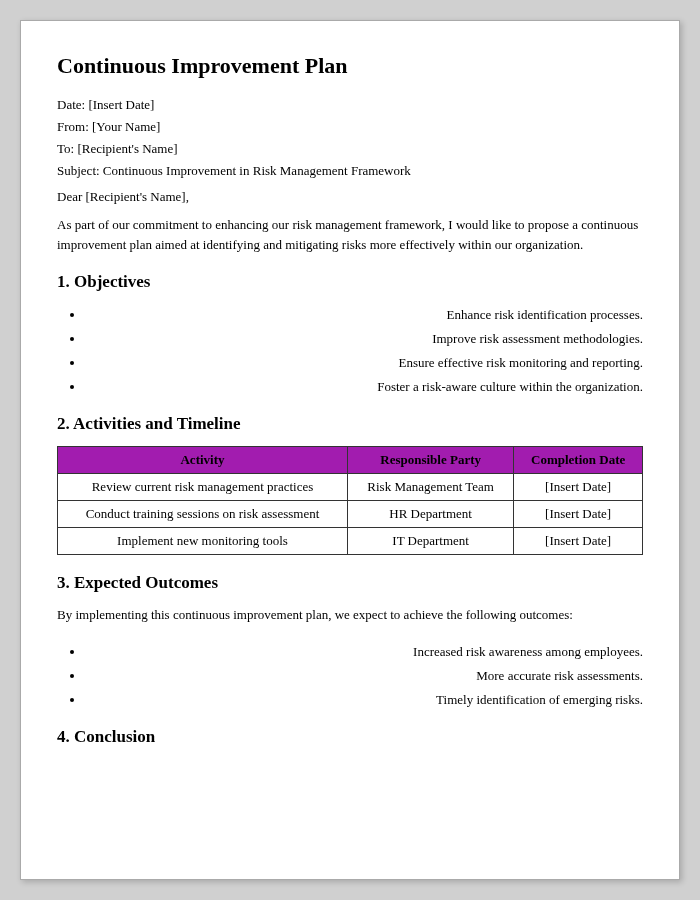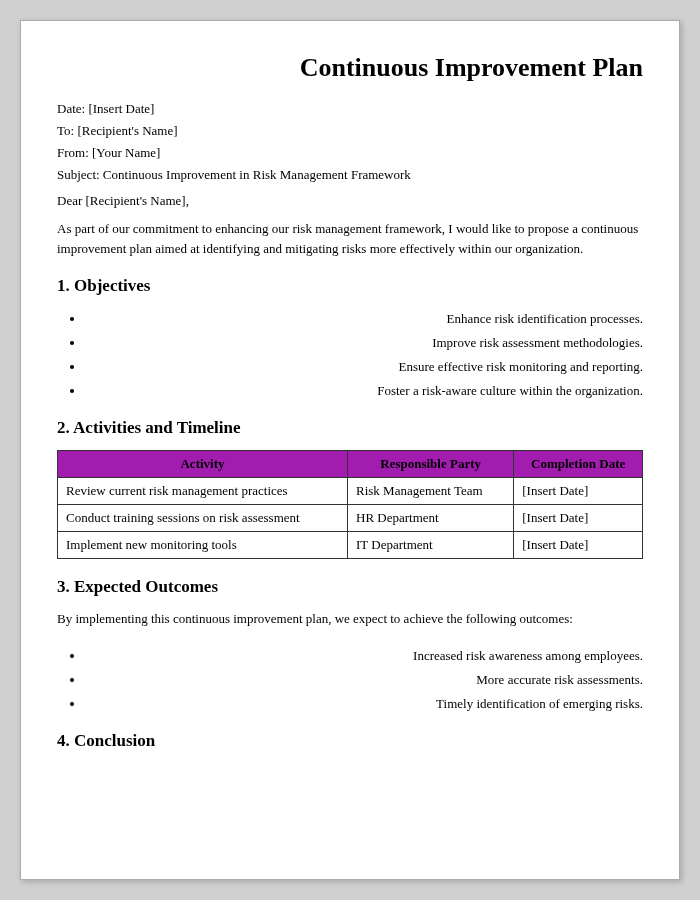--- a/index.html
+++ b/index.html
@@ -22,25 +22,24 @@
     .page {
       background: #ffffff;
       width: 660px;
       min-height: 860px;
       padding: 32px 36px;
       border: 1px solid #aaa;
       box-shadow: 2px 2px 6px rgba(0,0,0,0.2);
     }
 
     .doc-title {
-      font-size: 26px;
+      font-size: 22px;
       font-weight: bold;
       margin-bottom: 18px;
       font-family: 'Times New Roman', Times, serif;
-      text-align: right;
     }
 
     .meta-line {
       font-size: 13px;
       margin-bottom: 6px;
       font-family: 'Times New Roman', Times, serif;
     }
 
     .subject-line {
       font-size: 13px;
@@ -95,20 +94,21 @@
       padding: 5px 8px;
       font-weight: bold;
       text-align: center;
       background: #a21caf;
     }
 
     .activities-table td {
       border: 1px solid #333;
       padding: 5px 8px;
       vertical-align: top;
+      text-align: center;
     }
 
     .section-para {
       font-size: 13px;
       line-height: 1.5;
       margin-bottom: 16px;
       font-family: 'Times New Roman', Times, serif;
     }
 
     .conclusion-para {
@@ -119,22 +119,22 @@
     }
   </style>
 </head>
 <body>
 
 <div class="page">
 
   <h1 class="doc-title">Continuous Improvement Plan</h1>
 
   <p class="meta-line">Date: [Insert Date]</p>
+  <p class="meta-line">From: [Your Name]</p>
   <p class="meta-line">To: [Recipient's Name]</p>
-  <p class="meta-line">From: [Your Name]</p>
   <p class="subject-line">Subject: Continuous Improvement in Risk Management Framework</p>
 
   <p class="salutation">Dear [Recipient's Name],</p>
 
   <p class="intro-para">As part of our commitment to enhancing our risk management framework, I would like to propose a continuous improvement plan aimed at identifying and mitigating risks more effectively within our organization.</p>
 
   <h2 class="section-heading">1. Objectives</h2>
   <ul class="bullet-list">
     <li>Enhance risk identification processes.</li>
     <li>Improve risk assessment methodologies.</li>

